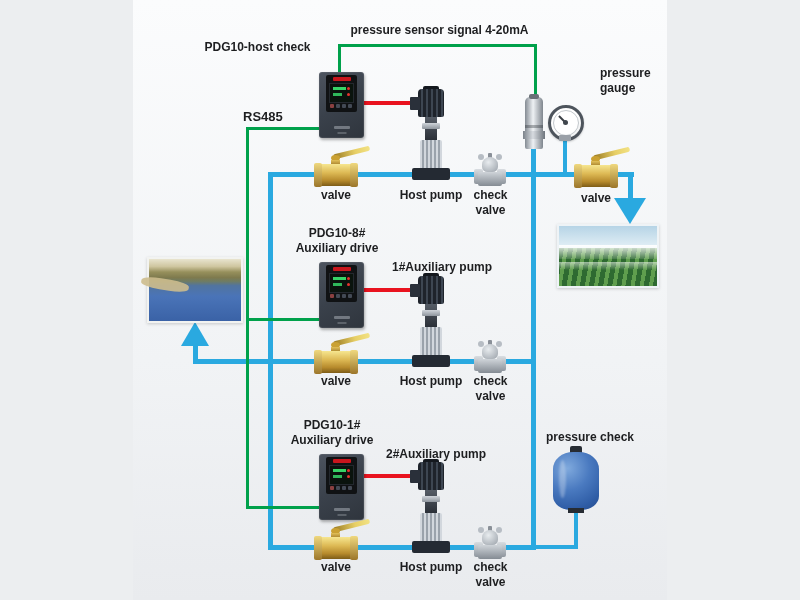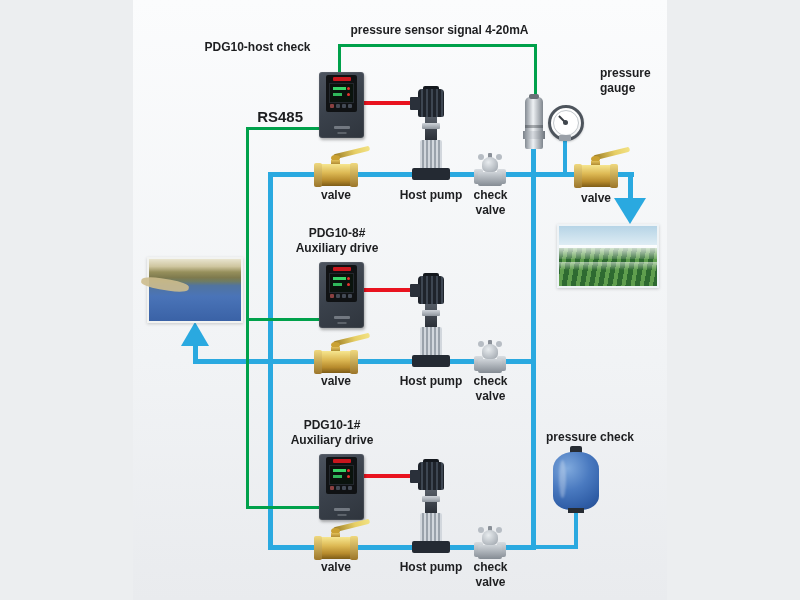--- a/index.html
+++ b/index.html
@@ -16,21 +16,21 @@
   .ln{position:absolute;z-index:3;}
   .pipe{background:#2aa9e0;}
   .wg{background:#00a14b;}
   .wr{background:#e9131f;}
   .arrow{position:absolute;width:0;height:0;z-index:3;}
 
   
   .lbl{position:absolute;font-weight:700;font-size:12px;line-height:15px;
     color:#1d1e20;text-align:center;z-index:6;}
   .lbl.left{text-align:left;}
-  .lbl.big{font-size:15px;text-align:right;}
+  .lbl.big{font-size:13px;}
 
   
   .drive{position:absolute;width:45px;height:66px;border-radius:3px;z-index:4;
     background:linear-gradient(150deg,#4d545f 0%,#3a414b 50%,#2f353d 100%);
     box-shadow:1px 2px 3px rgba(0,0,0,.3), inset 0 0 0 1px rgba(255,255,255,.07);}
   .drive .panel{position:absolute;left:7px;right:7px;top:3px;height:37px;background:#101214;border-radius:2px;}
   .drive .brand{position:absolute;left:50%;transform:translateX(-50%);top:2px;width:18px;height:4px;background:#c8161d;border-radius:1px;}
   .drive .screen{position:absolute;left:3px;right:3px;top:8px;height:18px;background:#0a130d;border:1px solid #23282e;}
   .drive .seg1{position:absolute;left:3px;top:3px;width:13px;height:3px;background:#37d467;}
   .drive .seg2{position:absolute;left:3px;top:9px;width:9px;height:3px;background:#2fb85a;}
@@ -339,26 +339,28 @@
   <div class="lbl big left" style="left:243px;top:109px;width:60px;">RS485</div>
   <div class="lbl left" style="left:563px;top:66px;width:62px;margin-left:37px;">pressure gauge</div>
   <div class="lbl" style="left:565px;top:191px;width:62px;">valve</div>
 
   <div class="lbl" style="left:305px;top:188px;width:62px;">valve</div>
   <div class="lbl" style="left:392px;top:188px;width:78px;">Host pump</div>
   <div class="lbl" style="left:463px;top:188px;width:55px;">check valve</div>
 
   <div class="lbl" style="left:277px;top:226px;width:120px;">PDG10-8#</div>
   <div class="lbl" style="left:277px;top:241px;width:120px;">Auxiliary drive</div>
+  <div class="lbl" style="left:378px;top:260px;width:128px;">1#Auxiliary pump</div>
 
   <div class="lbl" style="left:305px;top:374px;width:62px;">valve</div>
   <div class="lbl" style="left:392px;top:374px;width:78px;">Host pump</div>
   <div class="lbl" style="left:463px;top:374px;width:55px;">check valve</div>
 
   <div class="lbl" style="left:272px;top:418px;width:120px;">PDG10-1#</div>
   <div class="lbl" style="left:272px;top:433px;width:120px;">Auxiliary drive</div>
+  <div class="lbl" style="left:372px;top:447px;width:128px;">2#Auxiliary pump</div>
 
   <div class="lbl" style="left:305px;top:560px;width:62px;">valve</div>
   <div class="lbl" style="left:392px;top:560px;width:78px;">Host pump</div>
   <div class="lbl" style="left:463px;top:560px;width:55px;">check valve</div>
 
   <div class="lbl" style="left:543px;top:430px;width:94px;">pressure check</div>
 </div>
 
 </body></html>

